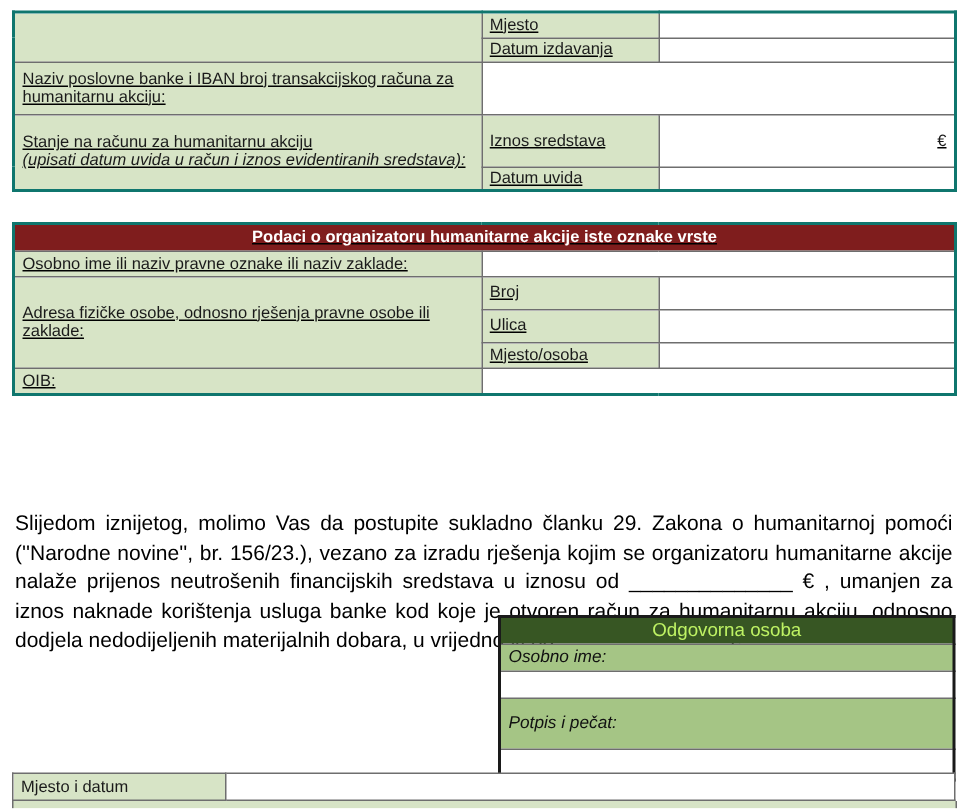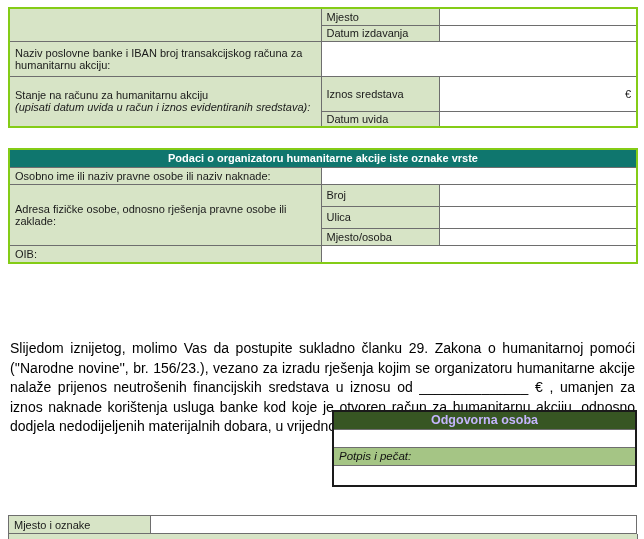--- a/index.html
+++ b/index.html
@@ -5,25 +5,25 @@
   html,body { margin:0; padding:0; background:#fff; }
   .page {
     position:relative; width:644px; height:539px; background:#ffffff;
     font-family:"Liberation Sans", sans-serif; overflow:hidden;
   }
   table { border-collapse:collapse; table-layout:fixed; position:absolute; }
   td {
     border:1px solid #6e6e6e; font-size:11px; color:#1a1a1a;
     padding:1px 5px; vertical-align:middle; overflow:hidden;
   }
-  .t-outer { border:2px solid #84cc16; }
+  .t-outer { border:2px solid #0f766e;text-decoration:underline; }
   .green  { background:#d7e4c6; }
   .white  { background:#ffffff; }
-  .hdr-med  { background:#0f766e; color:#ffffff; font-weight:bold; text-align:center; font-size:11px; }
-  .hdr-dark { background:#375623; color:#c4b5fd; font-weight:bold; text-align:center; font-size:12.5px; }
+  .hdr-med  { background:#7f1d1d; color:#ffffff; font-weight:bold; text-align:center; font-size:11px; }
+  .hdr-dark { background:#375623; color:#bef264; font-weight:normal; text-align:center; font-size:12.5px; }
   .row-green { background:#a5c585; font-style:italic; font-size:11.5px; color:#111; }
   .note { font-style:italic;margin-top:46px; }
   .cur { text-align:right; }
   .para {
     position:absolute; left:10px; top:291px; width:625px;
     font-size:14px; line-height:19.5px; text-align:justify; color:#000;margin-top:48px;
   }
   .resp-box { border:2px solid #1a1a1a; }
   .cut-row {
     position:absolute; left:8px; top:534px; width:628px; height:5px;
@@ -74,21 +74,21 @@
     <colgroup>
         <col style="width:312px">
         <col style="width:118px">
         <col style="width:198px">
       </colgroup>
     <tbody>
         <tr style="height:18px">
       <td class="hdr-med" colspan="3">Podaci o organizatoru humanitarne akcije iste oznake vrste</td>
     </tr>
     <tr style="height:17px">
-      <td class="green">Osobno ime  ili naziv pravne osobe ili naziv  naknade:</td>
+      <td class="green">Osobno ime  ili naziv pravne oznake ili naziv  zaklade:</td>
       <td class="white" colspan="2"></td>
     </tr>
     <tr style="height:22px">
       <td class="green" rowspan="3">Adresa fizičke osobe, odnosno rješenja pravne osobe ili zaklade:</td>
       <td class="green">Broj</td>
       <td class="white"></td>
     </tr>
     <tr style="height:22px">
       <td class="green">Ulica</td>
       <td class="white"></td>
@@ -108,39 +108,42 @@
 
   <table class="resp-box" style="left:332px; top:410px; width:303px;">
     <colgroup>
         <col style="width:303px">
       </colgroup>
     <tbody>
         <tr style="height:18px">
       <td class="hdr-dark">Odgovorna osoba</td>
     </tr>
     <tr style="height:18px">
+      <td class="row-green">Osobno ime:</td>
+    </tr>
+    <tr style="height:18px">
       <td class="white"></td>
     </tr>
-    <tr style="height:18px">
+    <tr style="height:34px">
       <td class="row-green">Potpis i pečat:</td>
     </tr>
     <tr style="height:21px">
       <td class="white"></td>
     </tr>
   </tbody>
     </table>
 
   <table style="left:8px; top:515px; width:628px;">
     <colgroup>
         <col style="width:142px">
         <col style="width:486px">
       </colgroup>
     <tbody>
         <tr style="height:18px">
-      <td class="green">Mjesto i oznake</td>
+      <td class="green">Mjesto i datum</td>
       <td class="white"></td>
     </tr>
   </tbody>
     </table>
 
   <div class="cut-row"></div>
 
 </div>
 
 </body></html>

